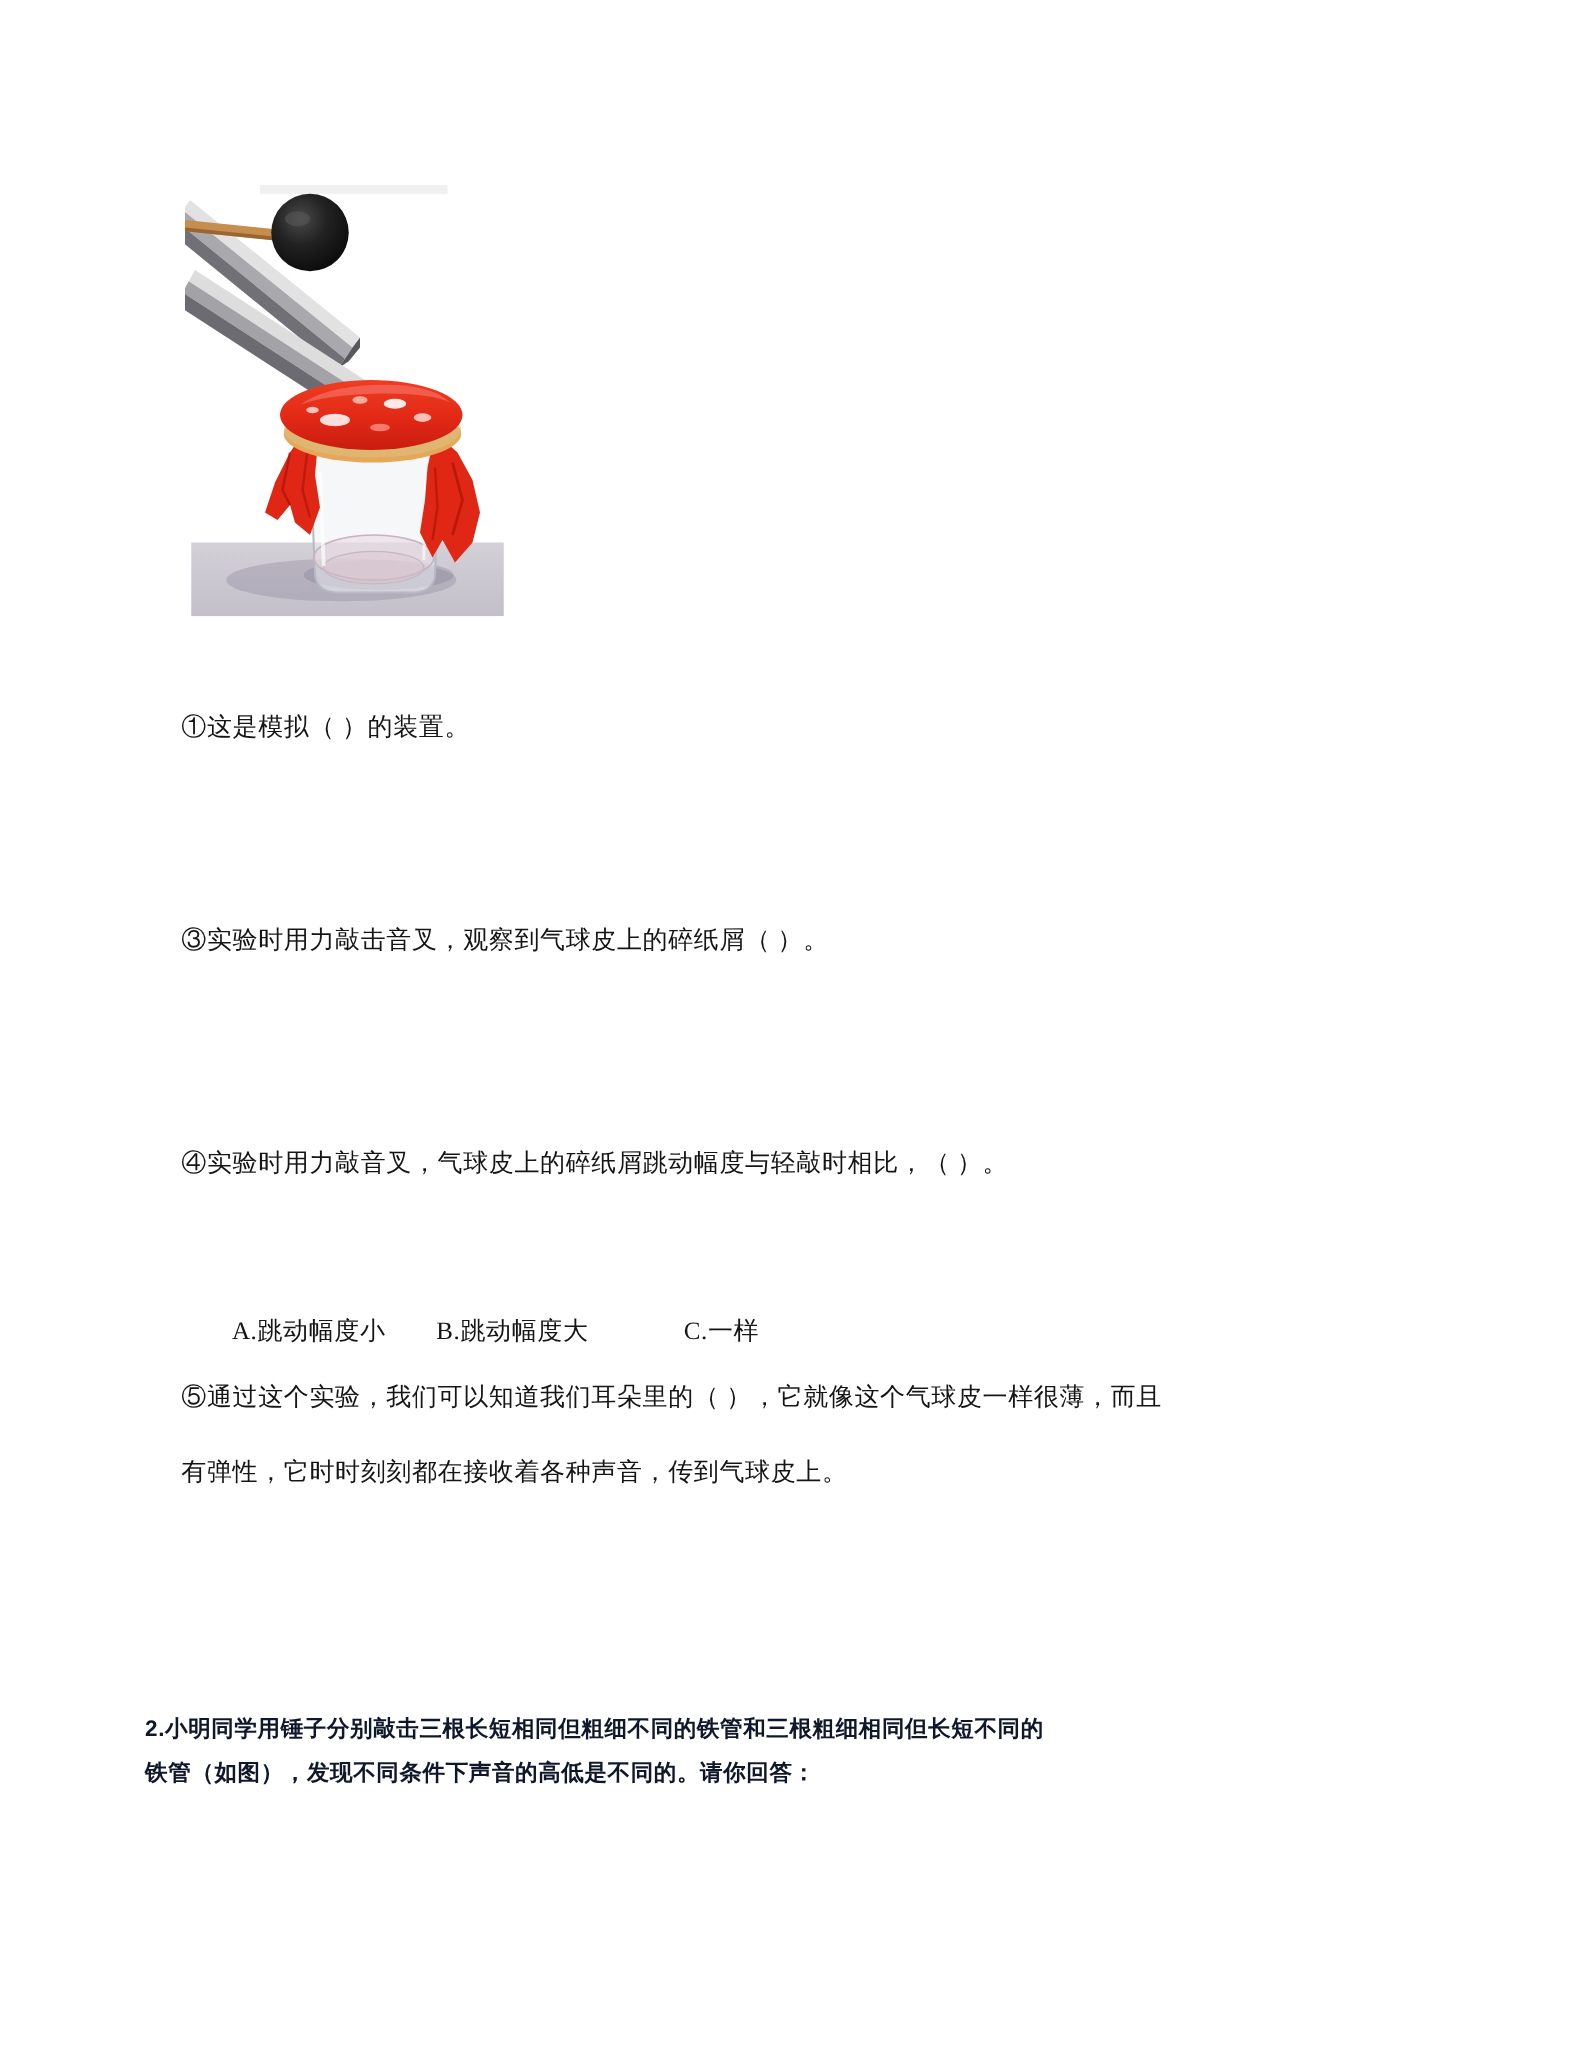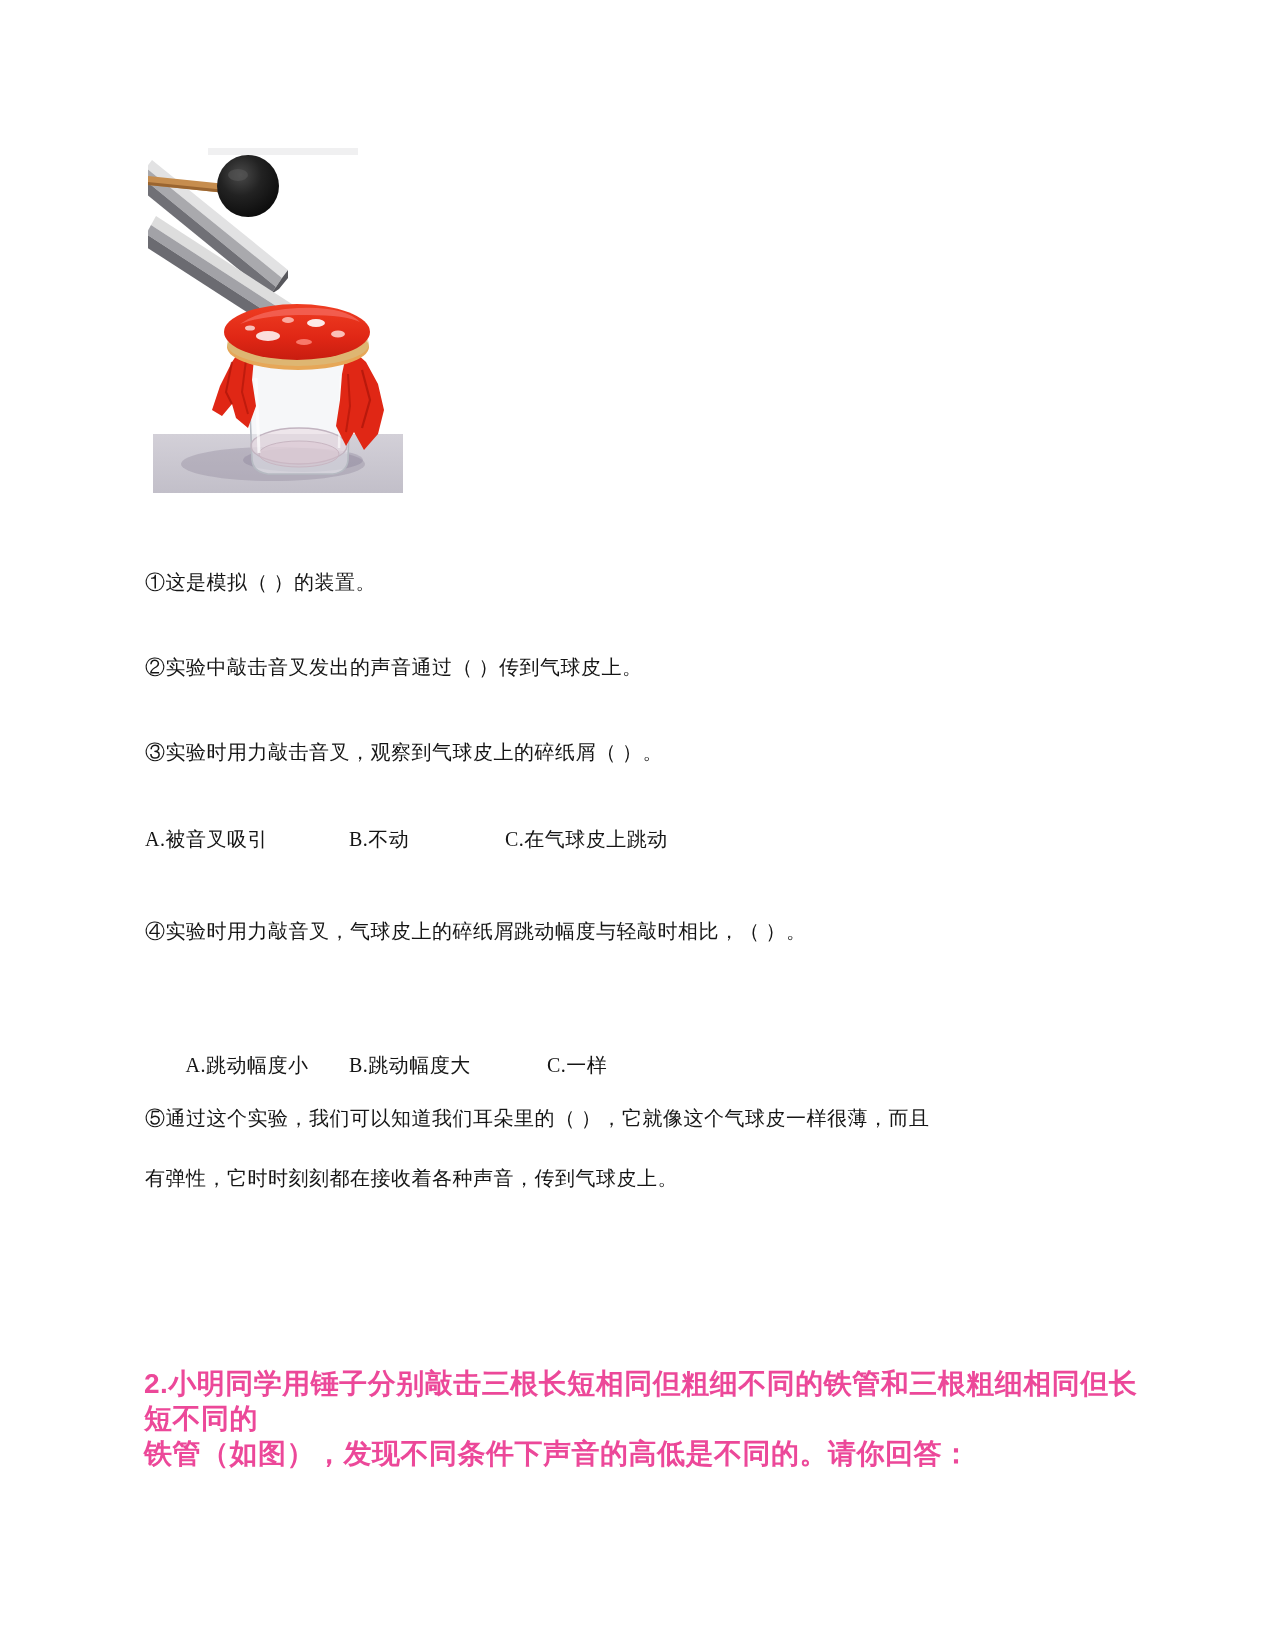--- a/index.html
+++ b/index.html
@@ -21,23 +21,23 @@
     letter-spacing:0.5px;
   }
   .opts span{display:inline-block;}
   .opts3 .cA{min-width:204px;}
   .opts3 .cB{min-width:156px;}
   .opts4 .cA{min-width:204px;text-align:center;}
   .opts4 .cB{min-width:198px;margin-top:44px;}
   .opts5 .cA{min-width:164px;}
   .opts5 .cB{min-width:162px;}
   .q2{
-    position:absolute;left:144px;top:1366px;width:1005px;
+    position:absolute;left:116px;top:1366px;width:1005px;
     font-family:"Liberation Sans","DejaVu Sans",sans-serif;
-    font-weight:600;font-size:28px;line-height:35px;color:#ec4899;
+    font-weight:600;font-size:18px;line-height:35px;color:#0f172a;
     letter-spacing:0.5px;
   }
 </style>
 </head>
 <body>
 
 <div class="page">
 
   <figure class="photo">
     <svg viewBox="0 0 260 345" xmlns="http://www.w3.org/2000/svg">
@@ -111,27 +111,23 @@
         <ellipse cx="190" cy="186" rx="7" ry="3.5" fill="#ffd9d4" opacity="0.85"></ellipse>
         <ellipse cx="140" cy="172" rx="6" ry="3" fill="#ffc9c2" opacity="0.8"></ellipse>
         <ellipse cx="102" cy="180" rx="5" ry="2.6" fill="#ffffff" opacity="0.7"></ellipse>
         <ellipse cx="156" cy="194" rx="8" ry="3" fill="#ff8d80" opacity="0.8"></ellipse>
       </g>
     </svg>
   </figure>
 
   <p class="line" style="top:547px">①这是模拟（  ）的装置。</p>
 
-  <p class="line" style="top:632px">②实验中敲击音叉发出的声音通过（  ）传到气球皮上。</p>
 
   <p class="line" style="top:717px">③实验时用力敲击音叉，观察到气球皮上的碎纸屑（  ）。</p>
 
-  <p class="line opts opts3" style="top:804px">
-    <span class="cA">A.被音叉吸引</span><span class="cB">B.不动</span><span class="cC">C.在气球皮上跳动</span>
-  </p>
 
   <p class="line" style="top:896px">④实验时用力敲音叉，气球皮上的碎纸屑跳动幅度与轻敲时相比，（  ）。</p>
 
   <p class="line opts opts4" style="top:986px">
     <span class="cA">A.跳动幅度小</span><span class="cB">B.跳动幅度大</span><span class="cC">C.一样</span>
   </p>
 
   <p class="line" style="top:1083px">⑤通过这个实验，我们可以知道我们耳朵里的（  ），它就像这个气球皮一样很薄，而且</p>
 
   <p class="line" style="top:1143px">有弹性，它时时刻刻都在接收着各种声音，传到气球皮上。</p>

